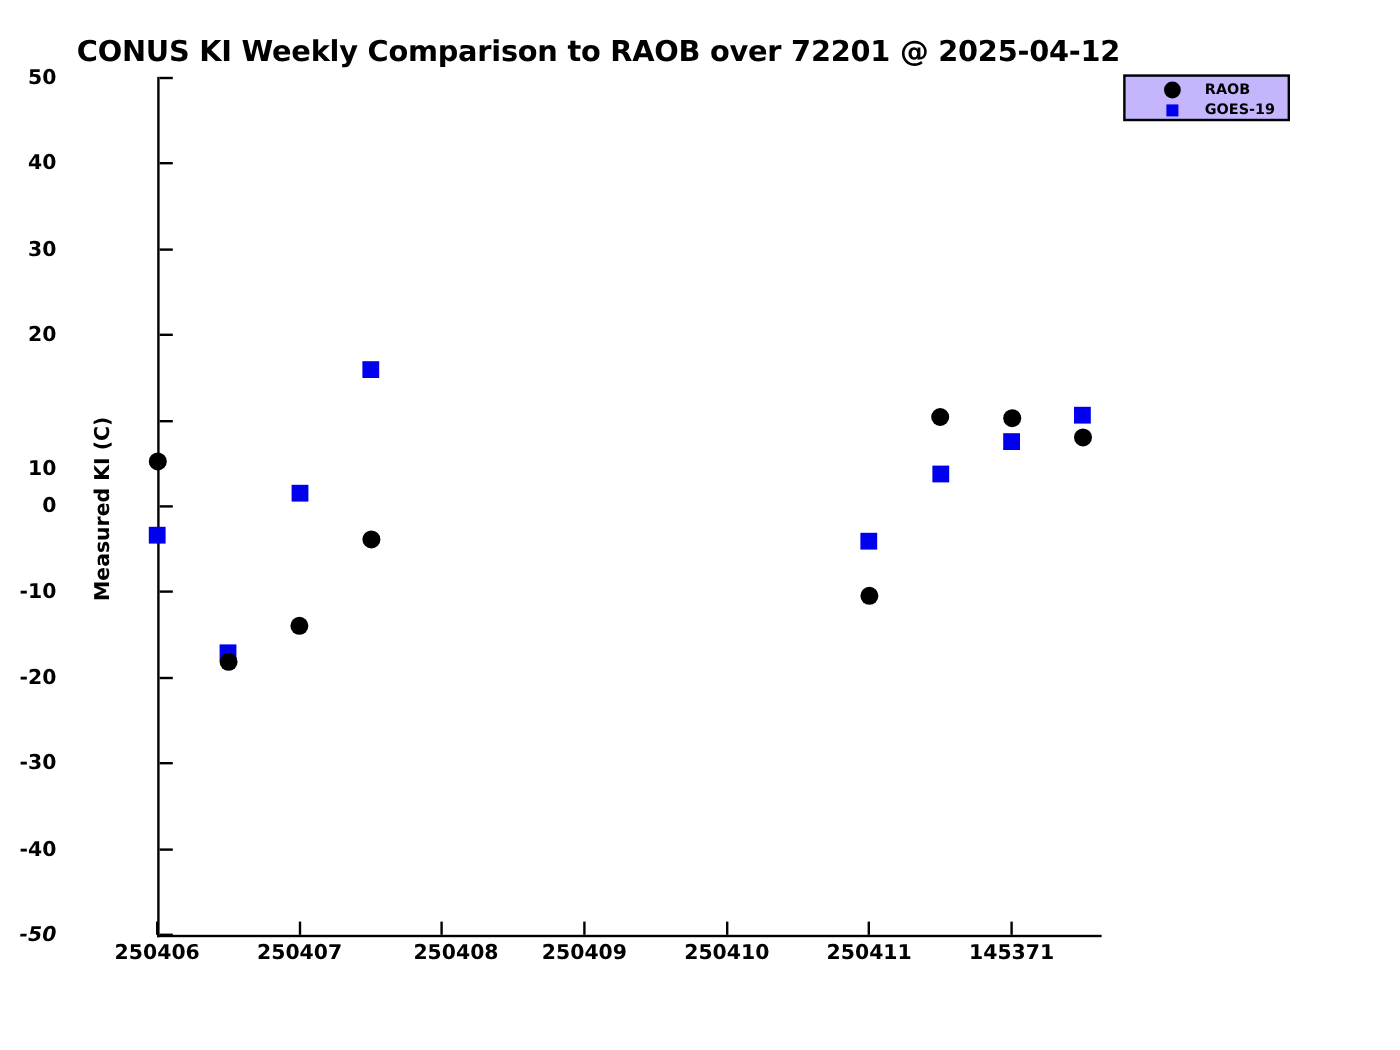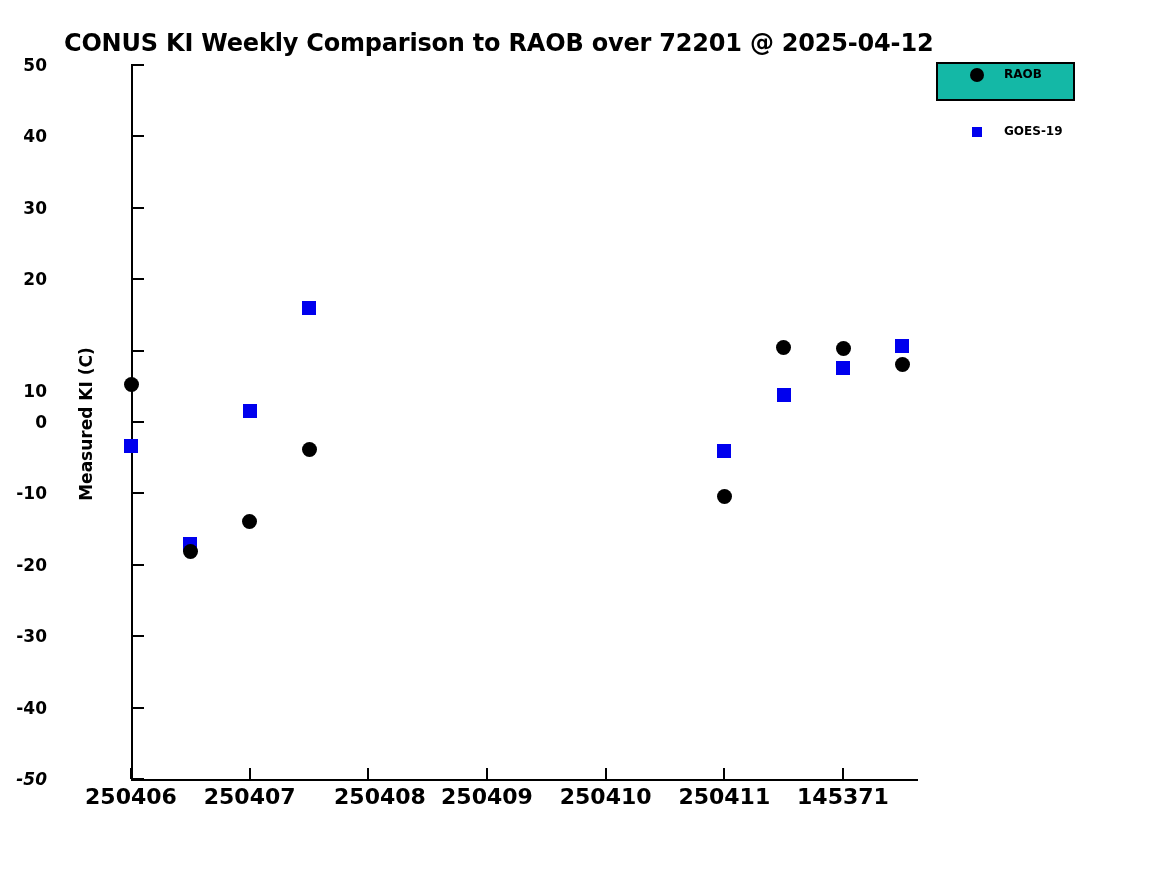--- a/index.html
+++ b/index.html
@@ -70,21 +70,21 @@
     top: 768px;
     width: 2px;
     height: 11px;
     background: #000000;
   }
   .x-tick-label {
     position: absolute;
     top: 784px;
     text-align: center;
     width: 140px;
-    font-size: 22px;
+    font-size: 17px;
     font-weight: bold;
     color: #000000;
   }
   #x-axis-title {
     position: absolute;
     left: 0;
     top: 805px;
     width: 1000px;
     text-align: center;
     font-size: 17px;
@@ -117,21 +117,21 @@
     height: 14px;
     background: #0000ee;
   }
   #legend-box {
     position: absolute;
     left: 936px;
     top: 62px;
     width: 139px;
     height: 39px;
     border: 2px solid #000000;
-    background: #14b8a6;
+    background: #c4b5fd;
     box-sizing: border-box;
   }
   .legend-row {
     position: absolute;
     left: 0;
     width: 100%;
     height: 18px;
   }
   .legend-marker-wrap {
     position: absolute;
@@ -241,21 +241,21 @@
 
   </div>
 
   <div id="legend-box">
     <div class="legend-row" style="top:2px;">
       <span class="legend-marker-wrap">
         <span class="legend-circle"></span>
       </span>
       <span class="legend-label">RAOB</span>
     </div>
-    <div class="legend-row" style="top:19px;margin-top:40px;">
+    <div class="legend-row" style="top:19px;">
       <span class="legend-marker-wrap">
         <span class="legend-square"></span>
       </span>
       <span class="legend-label">GOES-19</span>
     </div>
   </div>
 
 </div>
 
 </body></html>

